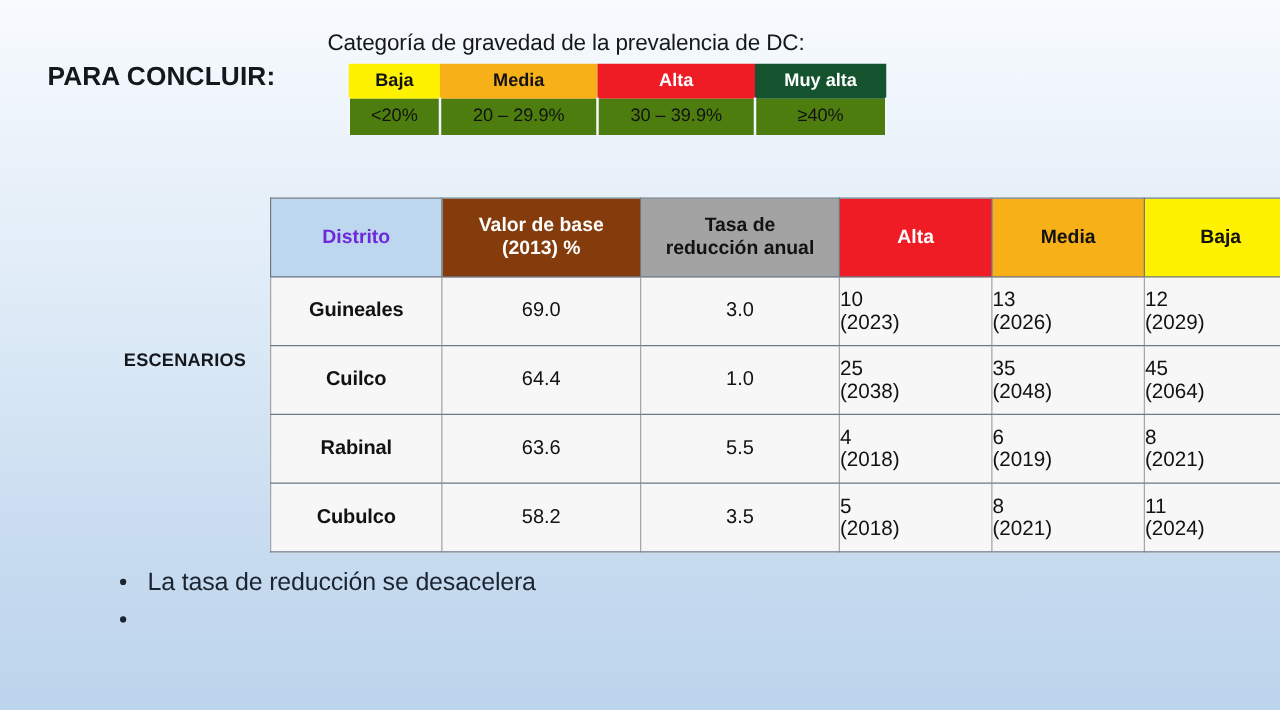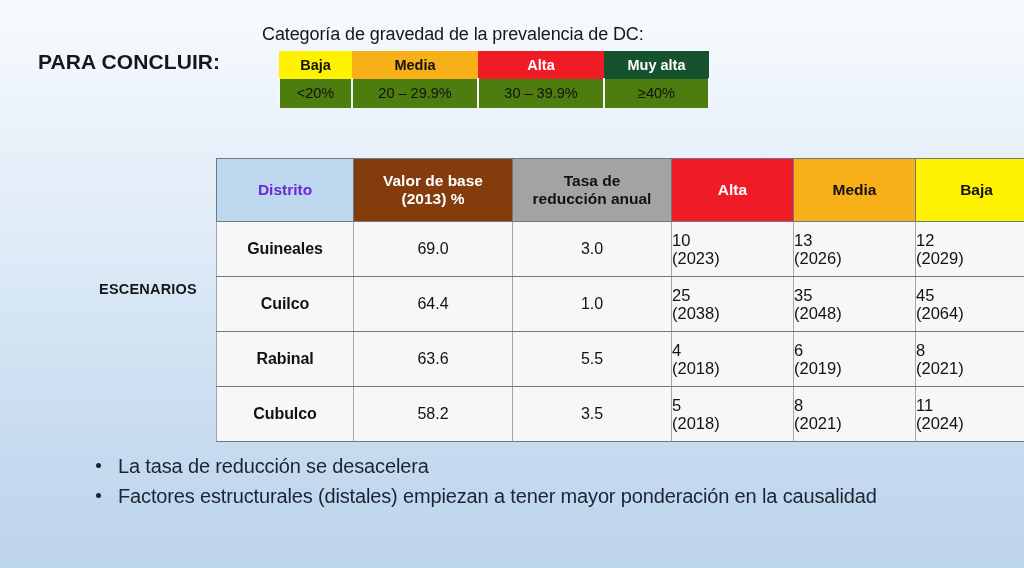--- a/index.html
+++ b/index.html
@@ -333,15 +333,14 @@
   </table>
 </div>
 
 <ul class="bullets">
   <li>
     <span class="dot"></span>
     <span>La tasa de reducción se desacelera</span>
   </li>
   <li>
     <span class="dot"></span>
-    <span>Factores estructurales (distales) empiezan a tener mayor ponderación en la causalidad</span>
   </li>
 </ul>
 
 </body></html>

